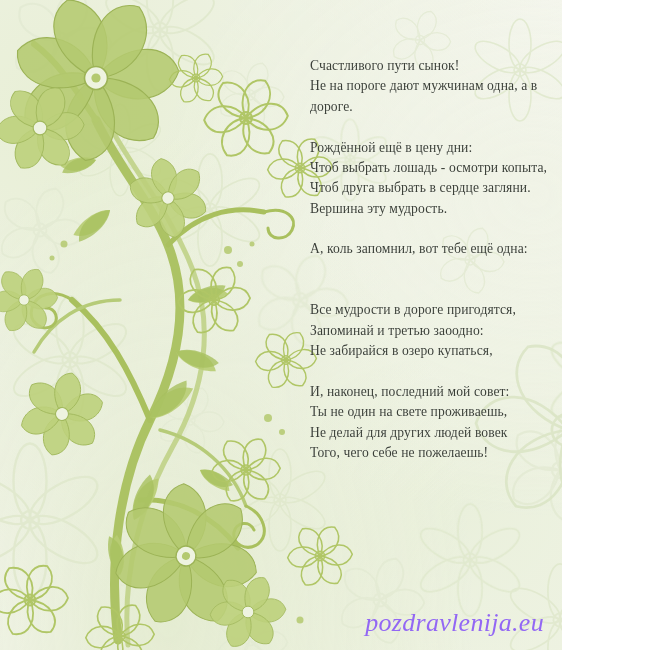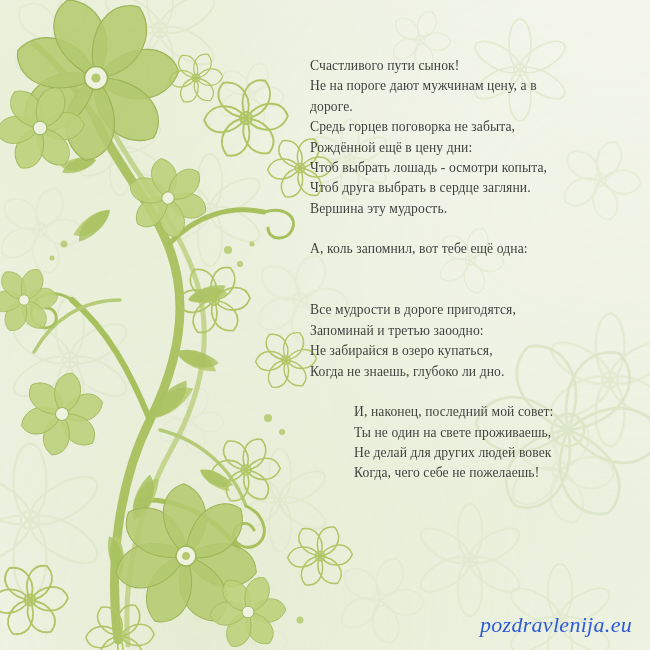--- a/index.html
+++ b/index.html
@@ -2,21 +2,21 @@
 <html><head>
 <meta charset="utf-8">
 <style>
   html, body {
     margin: 0;
     padding: 0;
     background: #ffffff;
   }
   #card {
     position: relative;
-    width: 650px;
+    width: 562px;
     height: 650px;
     overflow: hidden;
     background: #f4f6ec;
     font-family: "Liberation Serif", serif;
   }
   
   .bg-wash {
     position: absolute;
     inset: 0;
     background:
@@ -48,31 +48,31 @@
     left: 310px;
     top: 56px;
     width: 330px;
     color: #3b4038;
     font-size: 13.6px;
     line-height: 20.4px;
     letter-spacing: .1px;
     text-shadow: 0 0 1px rgba(255,255,255,.6);
   }
   .stanza { margin: 0 0 20px 0; }
-  .stanza:last-child { margin-bottom: 0; margin-left: 44px; }
+  .stanza:last-child { margin-bottom: 0; }
   .line { white-space: pre-wrap; }
   
   .watermark {
     position: absolute;
     right: 18px;
     bottom: 12px;
     font-family: "Liberation Serif", serif;
     font-style: italic;
-    font-size: 22px;
-    color: #1d4ed8;
+    font-size: 26px;
+    color: #8b5cf6;
     opacity: .92;
     letter-spacing: .3px;
   }
 </style>
 </head>
 <body>
 
 <div id="card">
 
   <div class="bg-wash"></div>
@@ -242,40 +242,39 @@
         <circle cx="64" cy="244" r="3.5"></circle>
         <circle cx="52" cy="258" r="2.5"></circle>
         <circle cx="300" cy="620" r="3.5"></circle>
       </g>
     </svg>
   </div>
 
   <div class="poem">
     <p class="stanza">
       <span class="line">Счастливого пути сынок!</span><br>
-      <span class="line">Не на пороге дают мужчинам цену, а в</span><br>
+      <span class="line">Не на пороге дают мужчинам одна, а в</span><br>
       <span class="line">дороге.</span><br>
-      <span class="line">Средь горцев поговорка не забыта,</span><br>
+      <br>
       <span class="line">Рождённой ещё в цену дни:</span><br>
       <span class="line">Чтоб выбрать лошадь - осмотри копыта,</span><br>
       <span class="line">Чтоб друга выбрать в сердце загляни.</span><br>
       <span class="line">Вершина эту мудрость.</span>
     </p>
     <p class="stanza">
       <span class="line">А, коль запомнил, вот тебе ещё одна:</span><br>
       <br>
       <br>
       <span class="line">Все мудрости в дороге пригодятся,</span><br>
       <span class="line">Запоминай и третью заоодно:</span><br>
       <span class="line">Не забирайся в озеро купаться,</span><br>
-      <span class="line">Когда не знаешь, глубоко ли дно.</span>
     </p>
     <p class="stanza">
       <span class="line">И, наконец, последний мой совет:</span><br>
       <span class="line">Ты не один на свете проживаешь,</span><br>
       <span class="line">Не делай для других людей вовек</span><br>
-      <span class="line">Когда, чего себе не пожелаешь!</span>
+      <span class="line">Того, чего себе не пожелаешь!</span>
     </p>
   </div>
 
   <div class="watermark">pozdravlenija.eu</div>
 
 </div>
 
 </body></html>

